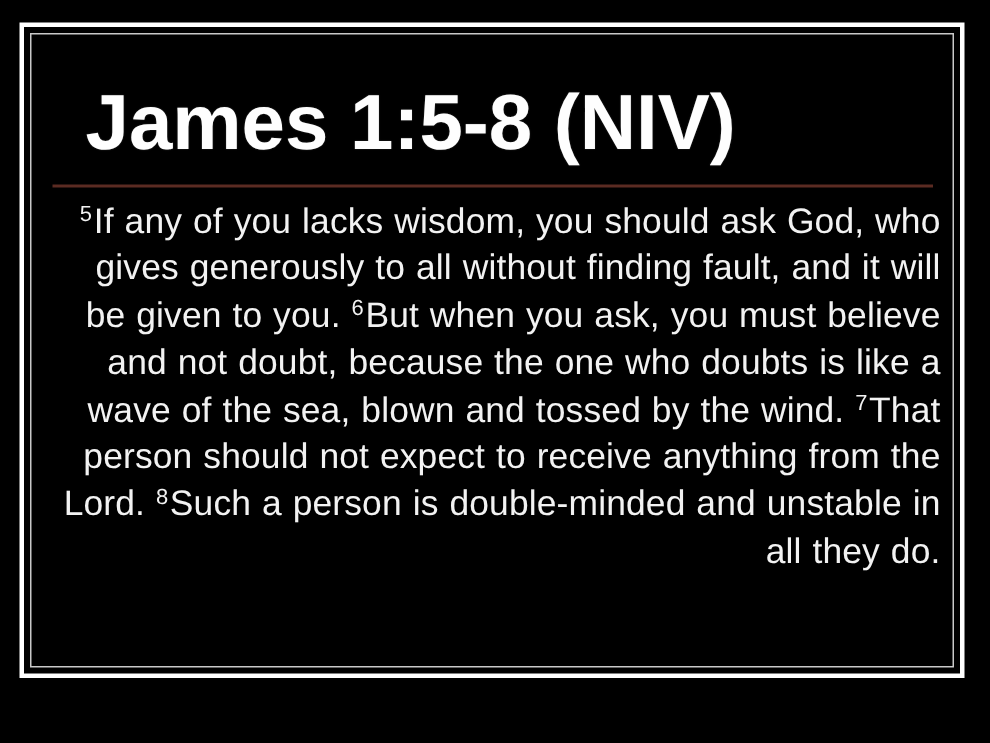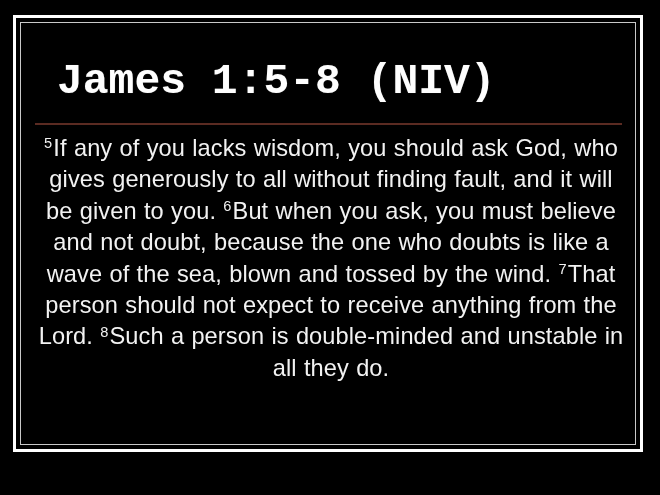--- a/index.html
+++ b/index.html
@@ -41,23 +41,23 @@
     top: 28px;
     width: 604px;
     height: 411px;
     box-sizing: border-box;
     padding: 0;
   }
   #slide-title {
     position: absolute;
     left: 31px;
     top: 31px;
-    font-family: Liberation Mono, monospace;
+    font-family: Liberation Sans, sans-serif;
     font-weight: bold;
-    font-size: 43px;
+    font-size: 52px;
     line-height: 46px;
     color: #fefefe;
     letter-spacing: 0px;
     white-space: nowrap;
     text-shadow: 0 0 1px rgba(255,255,255,0.25);
   }
   #title-rule {
     position: absolute;
     left: 9px;
     top: 95px;
@@ -67,21 +67,21 @@
   }
   #slide-body {
     position: absolute;
     left: 9px;
     top: 105px;
     width: 592px;
     font-family: "Liberation Sans", sans-serif;
     font-size: 23.6px;
     line-height: 31.4px;
     color: #f2f2f2;
-    text-align: center;
+    text-align: right;
     letter-spacing: 0.1px;
     word-spacing: 0.6px;
   }
   #slide-body sup {
     font-size: 0.62em;
     vertical-align: 0.52em;
     line-height: 0;
     padding-right: 1px;
   }
 </style>

